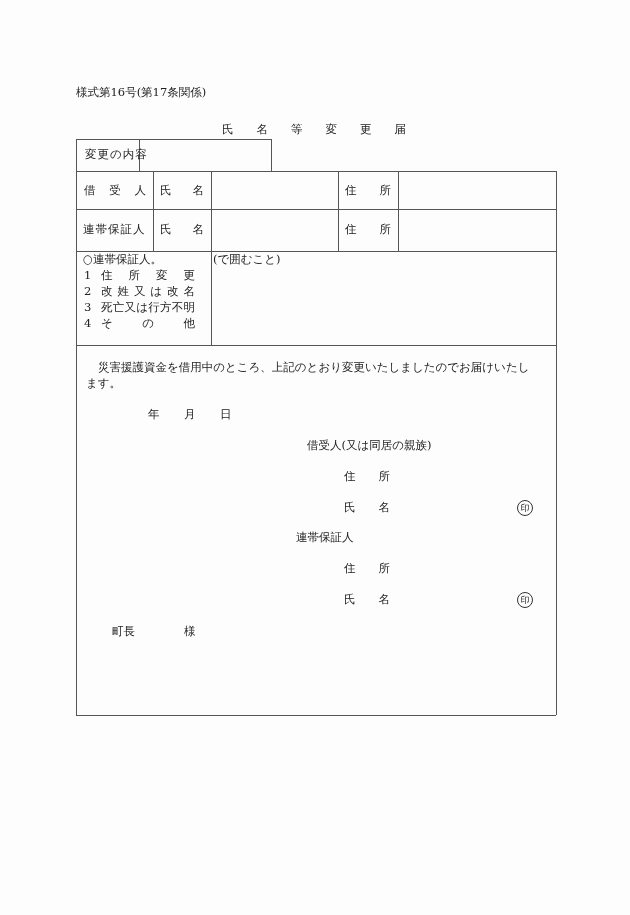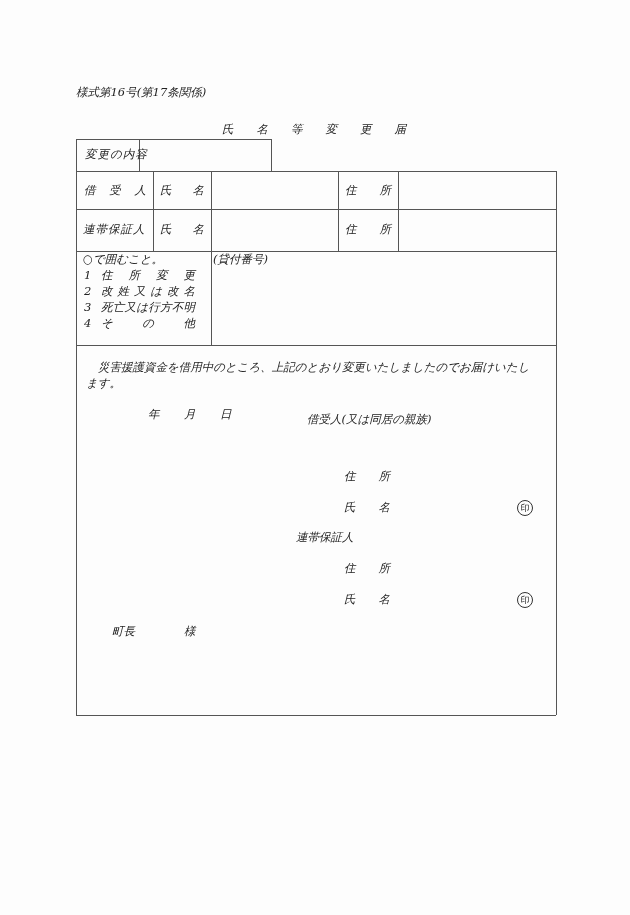--- a/index.html
+++ b/index.html
@@ -1,21 +1,21 @@
 <!DOCTYPE html>
 <html><head>
 <meta charset="utf-8">
 <style>
   html, body { margin: 0; padding: 0; }
   body {
     width: 630px; height: 915px; background: #fdfdfd; position: relative;
     font-family: "DejaVu Serif", "Liberation Serif", serif; color: #222;
     font-size: 11.5px; overflow: hidden;
   }
-  .abs { position: absolute; white-space: nowrap; line-height: 1; font-style: italic; }
+  .abs { position: absolute; white-space: nowrap; line-height: 1; }
   .line-h { position: absolute; height: 0; border-top: 1px solid #555; }
   .line-v { position: absolute; width: 0; border-left: 1px solid #555; }
   .spread { display: flex; justify-content: space-between; }
   .seal {
     position: absolute; width: 14px; height: 14px; border: 1px solid #333;
     border-radius: 50%; font-size: 9px; line-height: 14px; text-align: center;
   }
   .field { position: absolute; }
 </style>
 </head>
@@ -73,21 +73,21 @@
   <span>氏</span>
   <span>名</span>
 </div>
 <div class="field" style="left:213px;top:211px;width:123px;height:38px;"></div>
 <div class="abs spread" style="left:345px;top:224px;width:46px;">
   <span>住</span>
   <span>所</span>
 </div>
 <div class="field" style="left:400px;top:211px;width:154px;height:38px;"></div>
 
-<div class="abs" style="left:83px;top:254px;">○で囲むこと。</div>
+<div class="abs" style="left:83px;top:254px;">○連帯保証人。</div>
 
 <div class="abs" style="left:84px;top:270px;">1</div>
 <div class="abs spread" style="left:101px;top:270px;width:94px;">
   <span>住</span>
   <span>所</span>
   <span>変</span>
   <span>更</span>
 </div>
 
 <div class="abs" style="left:84px;top:286px;">2</div>
@@ -112,31 +112,31 @@
   <span>明</span>
 </div>
 
 <div class="abs" style="left:84px;top:318px;">4</div>
 <div class="abs spread" style="left:101px;top:318px;width:94px;">
   <span>そ</span>
   <span>の</span>
   <span>他</span>
 </div>
 
-<div class="abs" style="left:213px;top:254px;">(貸付番号)</div>
+<div class="abs" style="left:213px;top:254px;">(で囲むこと)</div>
 <div class="field" style="left:213px;top:268px;width:341px;height:75px;"></div>
 
 <div class="abs" style="left:98px;top:362px;">災害援護資金を借用中のところ、上記のとおり変更いたしましたのでお届けいたし</div>
 <div class="abs" style="left:86px;top:378px;">ます。</div>
 
 <div class="abs" style="left:148px;top:409px;">年</div>
 <div class="abs" style="left:184px;top:409px;">月</div>
 <div class="abs" style="left:220px;top:409px;">日</div>
 
-<div class="abs" style="left:307px;top:414px;">借受人(又は同居の親族)</div>
+<div class="abs" style="left:307px;top:440px;">借受人(又は同居の親族)</div>
 <div class="abs spread" style="left:344px;top:471px;width:46px;">
   <span>住</span>
   <span>所</span>
 </div>
 <div class="abs spread" style="left:344px;top:502px;width:46px;">
   <span>氏</span>
   <span>名</span>
 </div>
 <div class="seal" style="left:517px;top:500px;">印</div>
 

